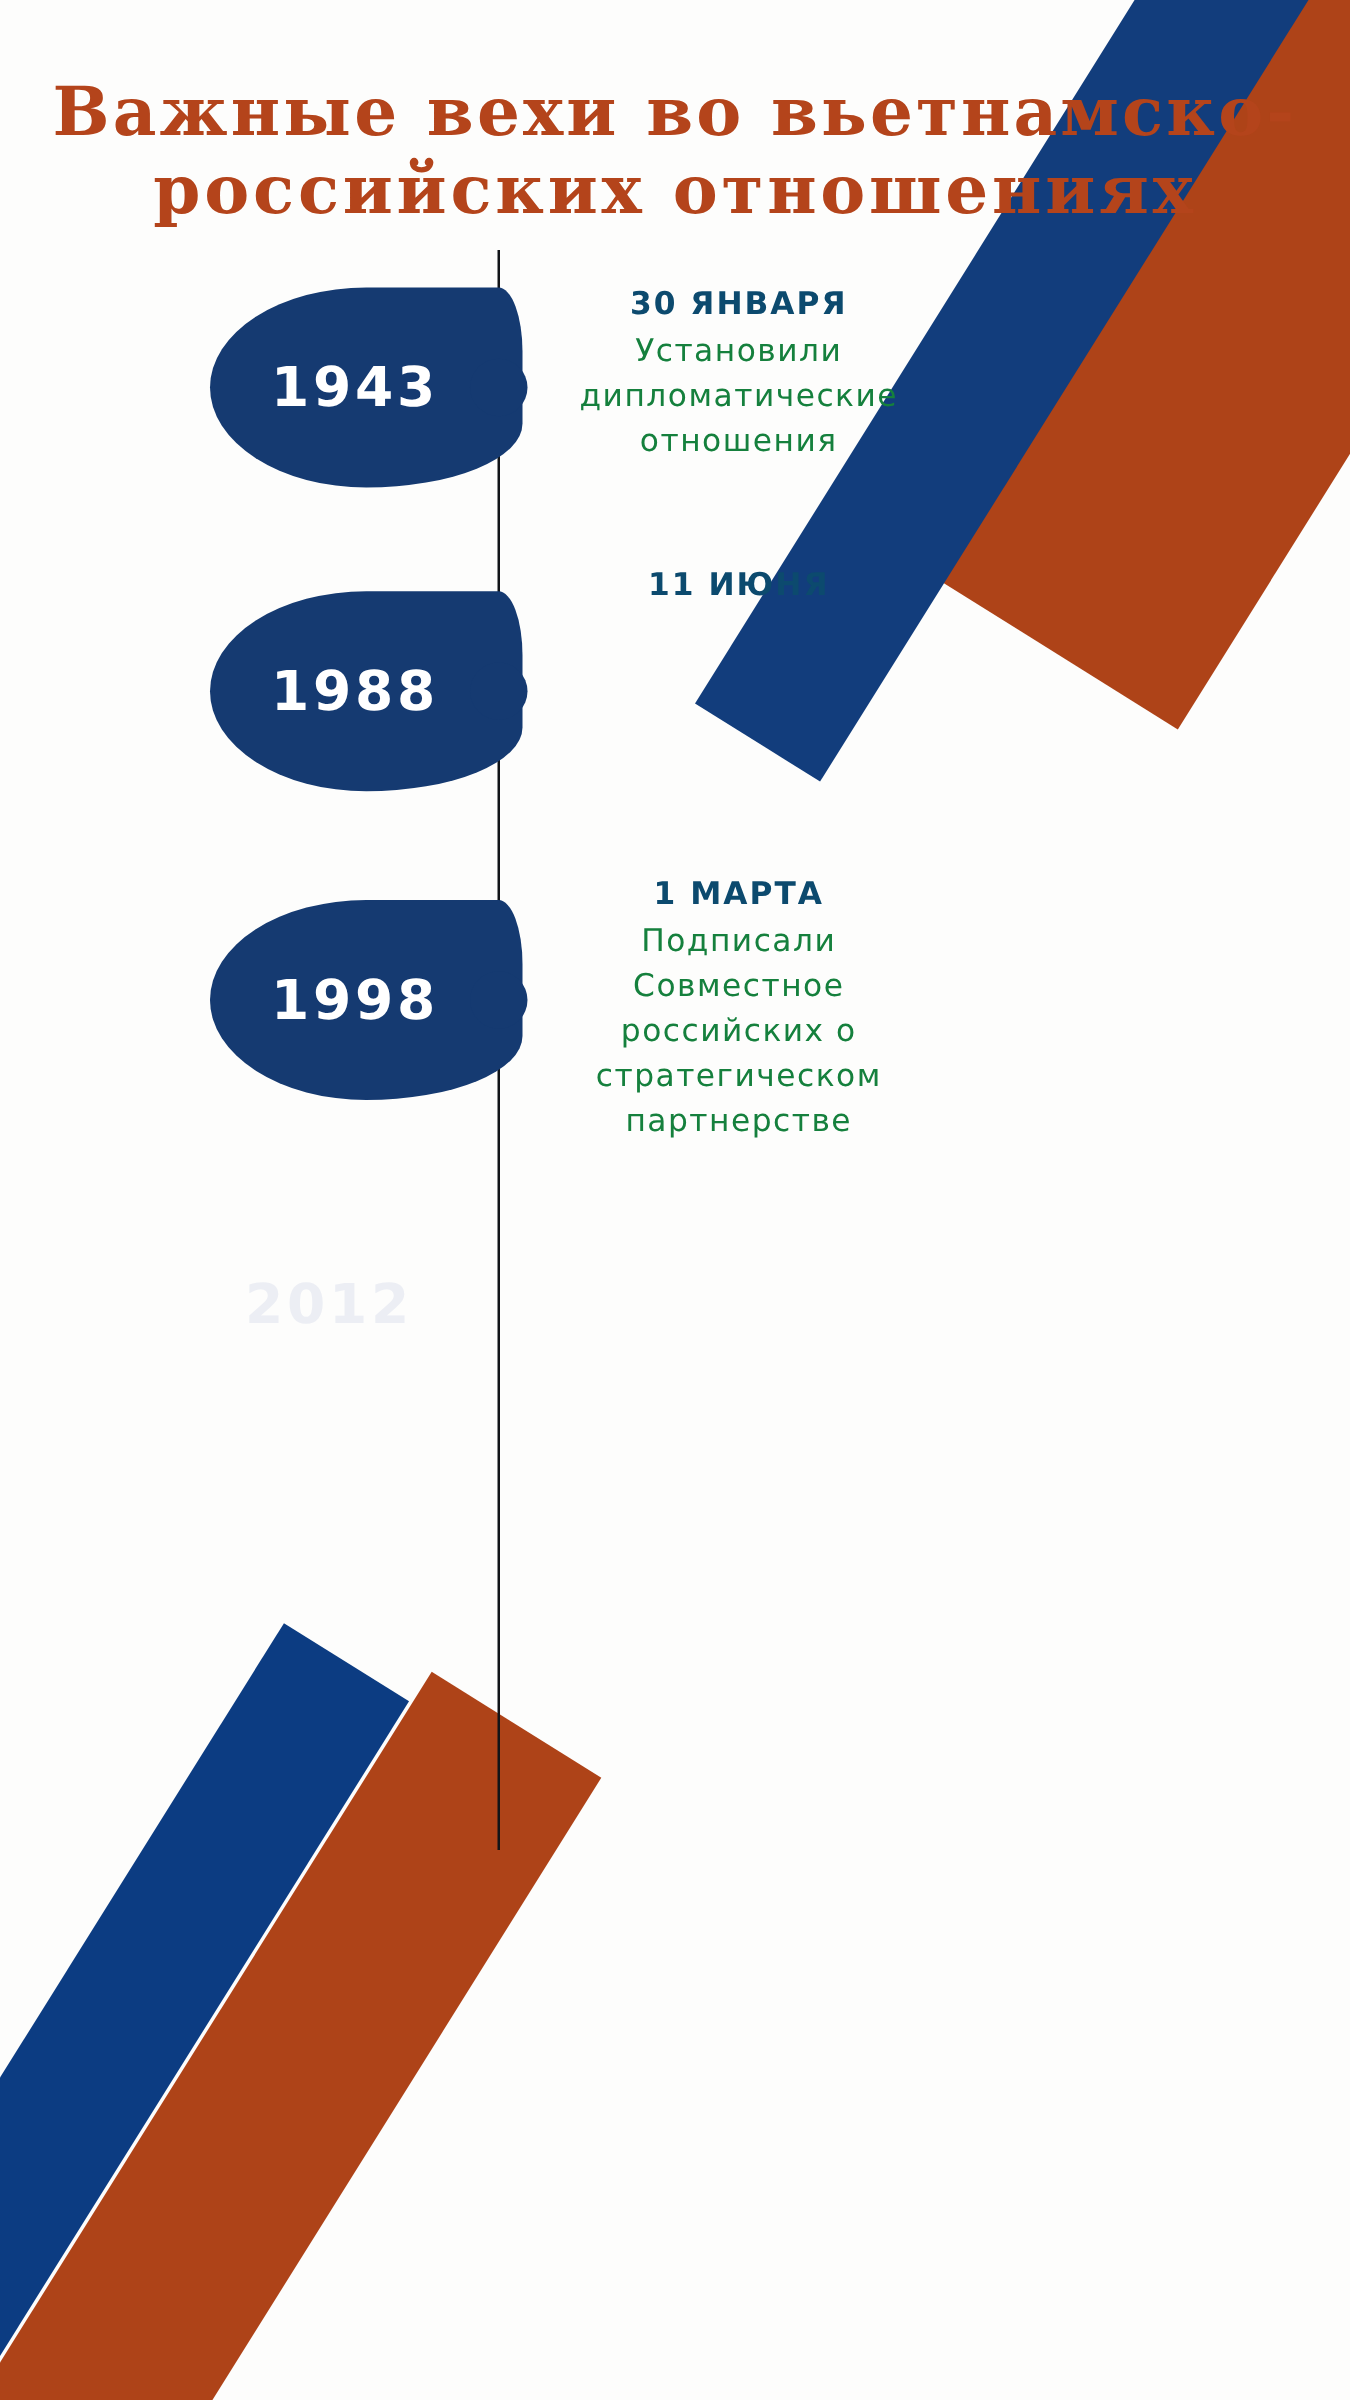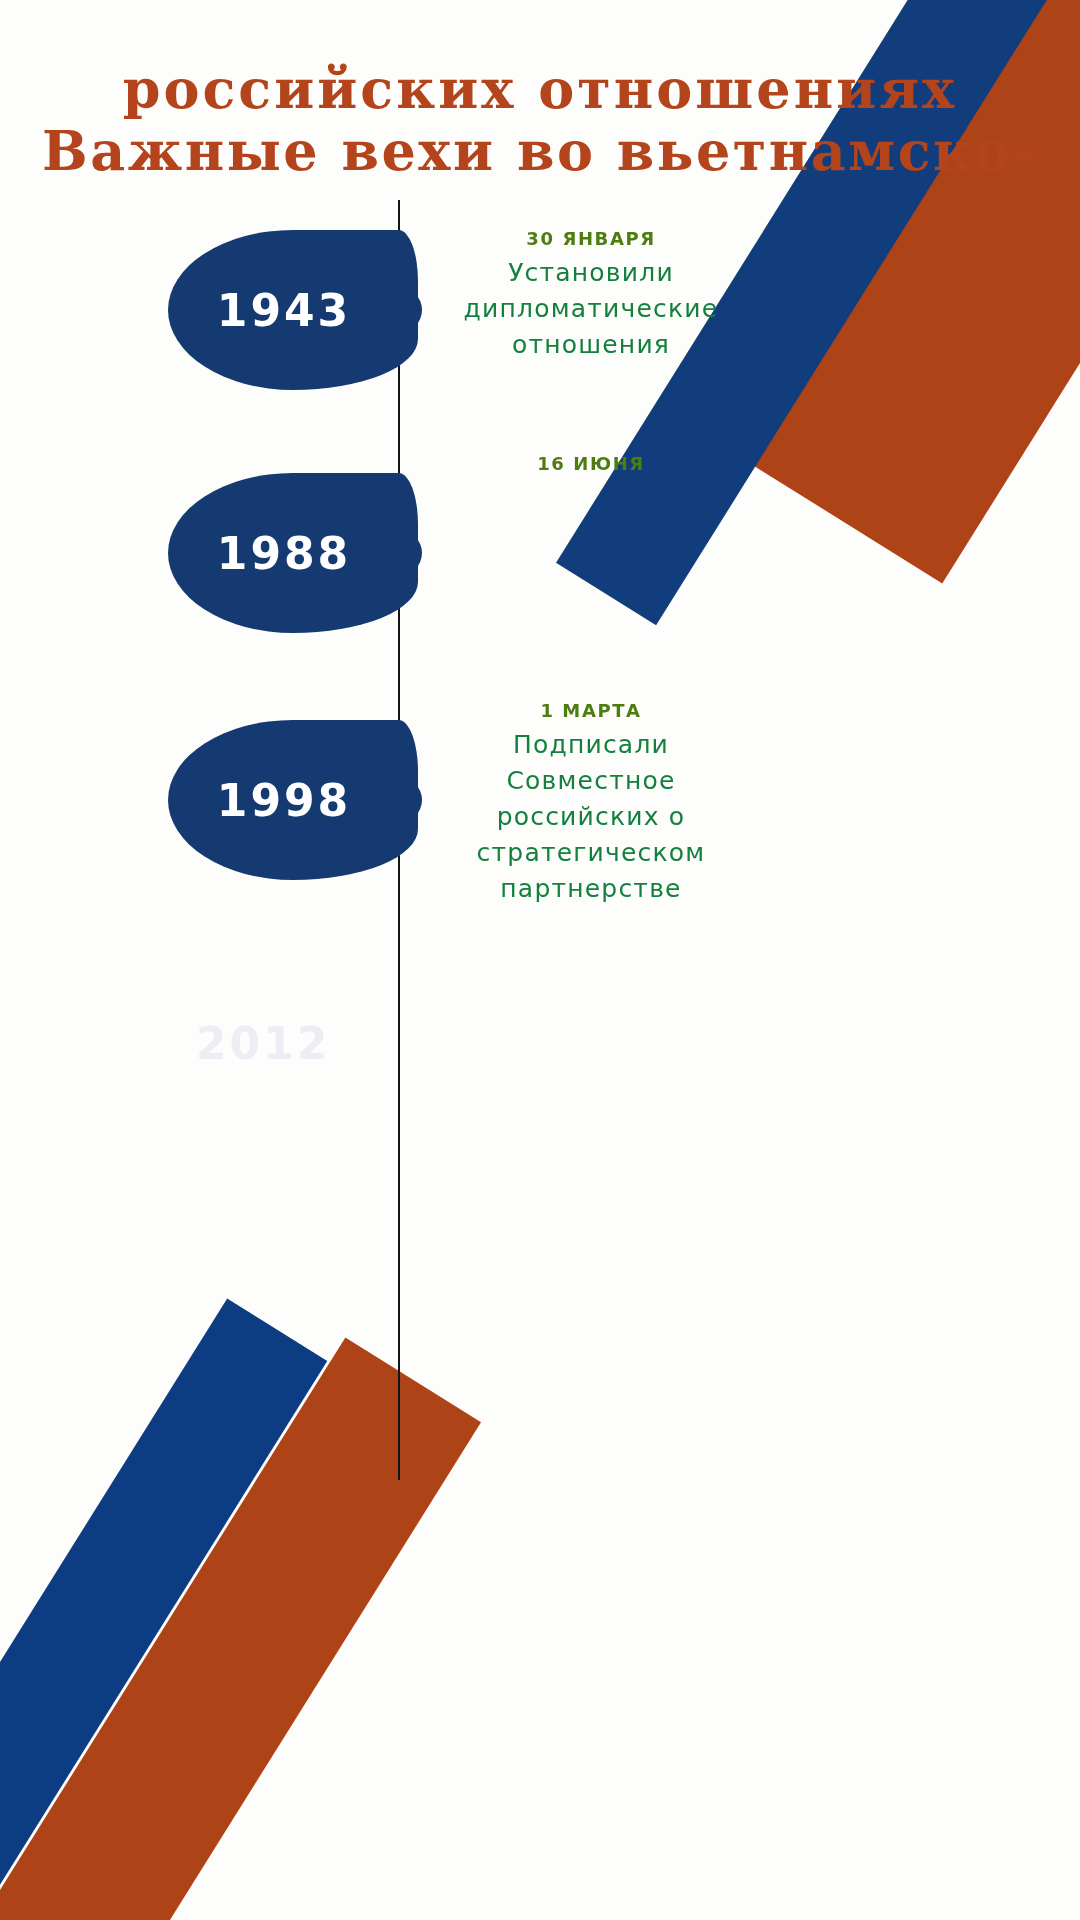--- a/index.html
+++ b/index.html
@@ -147,24 +147,24 @@
   .entry-text {
     position: absolute;
     left: 436px;
     width: 310px;
     text-align: center;
     color: #1a3a7a;
   }
   .entry-date {
     font-family: "DejaVu Sans", sans-serif;
     font-weight: bold;
-    font-size: 18px;
+    font-size: 25px;
     letter-spacing: 1.6px;
     margin-bottom: 6px;
-    color: #4d7c0f;
+    color: #0c4a6e;
   }
   .entry-desc {
     font-family: "DejaVu Sans", sans-serif;
     font-size: 25px;
     line-height: 36px;
     letter-spacing: 1.2px;
     color: #15803d;
   }
 
   
@@ -192,22 +192,22 @@
 <body>
 
 <div class="deco-layer">
   <div class="stripe tr-rust"></div>
   <div class="stripe tr-navy"></div>
   <div class="stripe bl-rust"></div>
   <div class="stripe bl-navy"></div>
 </div>
 
 <div class="title-block">
+  <div class="title-line l1">Важные вехи во вьетнамско-</div>
   <div class="title-line l2">российских отношениях</div>
-  <div class="title-line l1">Важные вехи во вьетнамско-</div>
 </div>
 
 <div class="axis"></div>
 
 <div class="ghost-year">2012</div>
 
 <div class="entry" id="entry-0">
   <div class="drop-wrap">
     <div class="drop"></div>
     <div class="drop-label">1943</div>
@@ -219,21 +219,21 @@
   </div>
 </div>
 
 <div class="entry" id="entry-1">
   <div class="drop-wrap">
     <div class="drop"></div>
     <div class="drop-label">1988</div>
   </div>
   <div class="node-dot"></div>
   <div class="entry-text">
-    <div class="entry-date">16 ИЮНЯ</div>
+    <div class="entry-date">11 ИЮНЯ</div>
   </div>
 </div>
 
 <div class="entry" id="entry-2">
   <div class="drop-wrap">
     <div class="drop"></div>
     <div class="drop-label">1998</div>
   </div>
   <div class="node-dot"></div>
   <div class="entry-text">

